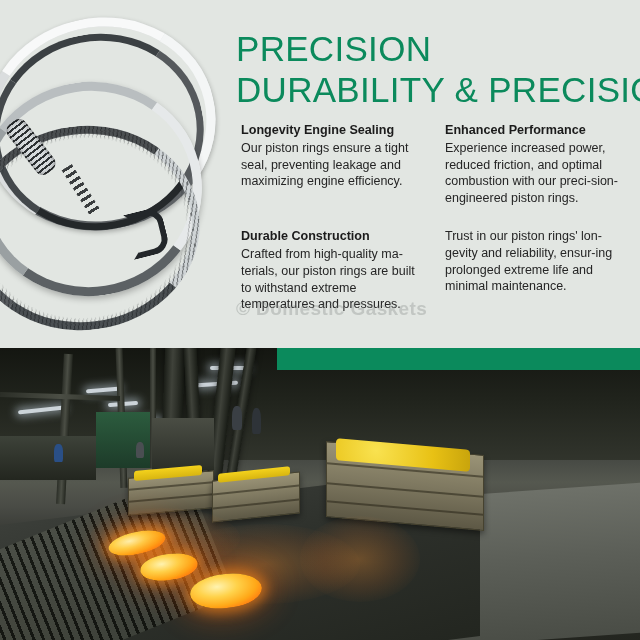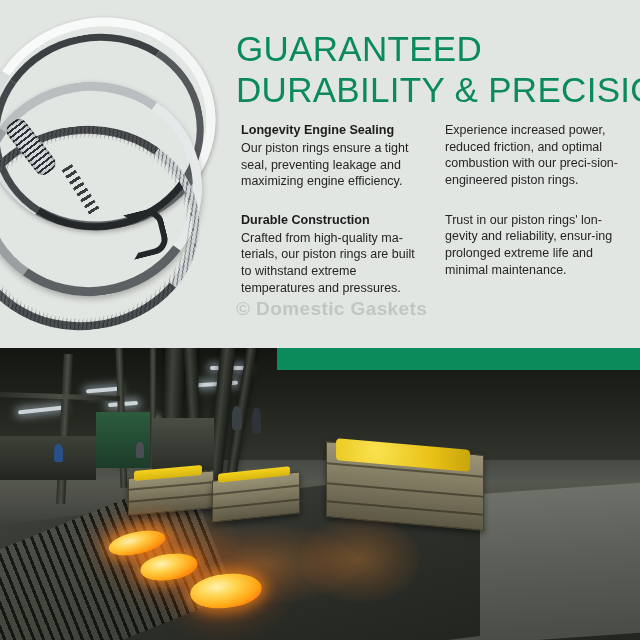--- a/index.html
+++ b/index.html
@@ -337,32 +337,33 @@
       <div class="ring" id="ring-dark"></div>
       <div class="ring" id="ring-mid"></div>
       <div class="ring" id="ring-coil"></div>
       <div class="ring" id="ring-coil-texture"></div>
       <div id="ring-spring"></div>
       <div id="ring-engraving"></div>
       <div id="ring-gap"></div>
     </div>
 
     <div id="headline">
-      <div class="headline-line">GUARANTEED</div>
+      <div class="headline-line">PRECISION</div>
       <div class="headline-line">DURABILITY &amp; PRECISION</div>
     </div>
 
     <div id="features">
 
       <div class="feature" id="feature-1">
         <p class="feature-title">Longevity Engine Sealing</p>
         <p class="feature-body">Our piston rings ensure a tight seal, preventing leakage and maximizing engine efficiency.</p>
       </div>
 
       <div class="feature" id="feature-2">
+        <p class="feature-title">Enhanced Performance</p>
         <p class="feature-body">Experience increased power, reduced friction, and optimal combustion with our preci-sion-engineered piston rings.</p>
       </div>
 
       <div class="feature" id="feature-3">
         <p class="feature-title">Durable Construction</p>
         <p class="feature-body">Crafted from high-quality ma-terials, our piston rings are built to withstand extreme temperatures and pressures.</p>
       </div>
 
       <div class="feature" id="feature-4">
         <p class="feature-body">Trust in our piston rings' lon-gevity and reliability, ensur-ing prolonged extreme life and minimal maintenance.</p>

